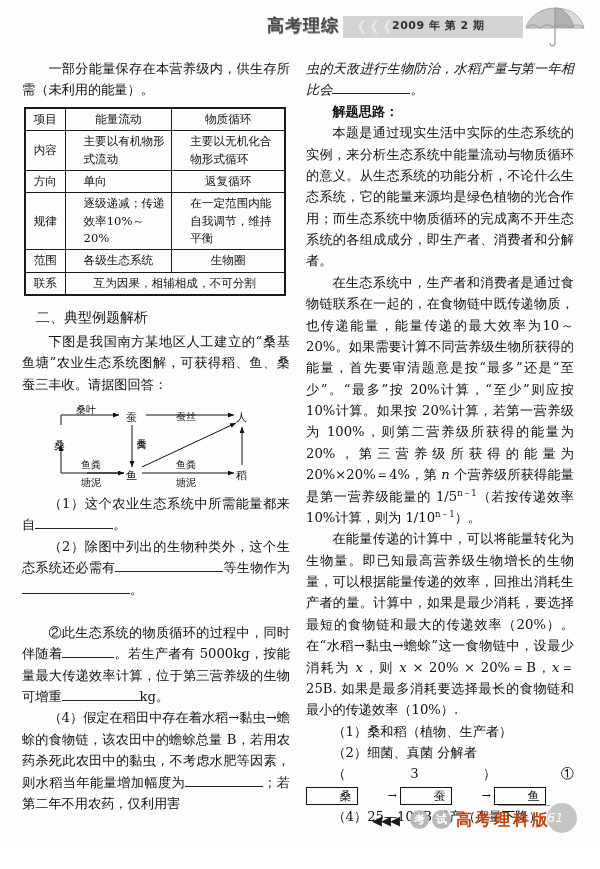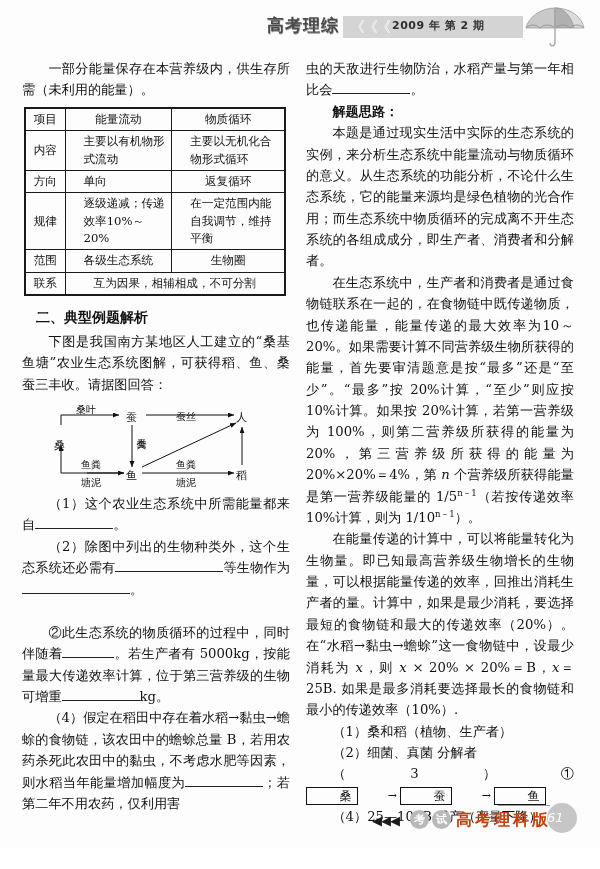--- a/index.html
+++ b/index.html
@@ -71,33 +71,33 @@
     top: 58px;
     width: 268px;
     font-size: 13.2px;
     line-height: 1.62;
     text-align: justify;
   }
   .col-left  { left: 22px; }
   .col-right { left: 306px; }
 
   p.para { margin: 0; text-indent: 2em; }
-  p.noind { margin: 0; text-indent: 0; }
+  p.noind { margin: 0; text-indent: 0; font-style: italic; }
   .bold-head { font-weight: bold; }
   .h3 {
     margin: 3px 0 4px 0;
     text-indent: 2em;
     font-weight: bold;
     font-size: 13.2px;
     letter-spacing: 1px;
   }
   .h2 {
     margin: 10px 0 2px 0;
     text-indent: 1em;
-    font-weight: bold;
+    font-weight: normal;
     font-size: 14px;
   }
   .blank { display: inline-block; border-bottom: 1px solid #222; }
   .b-s { width: 52px; }
   .b-m { width: 78px; }
   .b-l { width: 108px; }
   .sup { font-size: 0.65em; vertical-align: super; }
   .ital { font-style: italic; }
 
   

